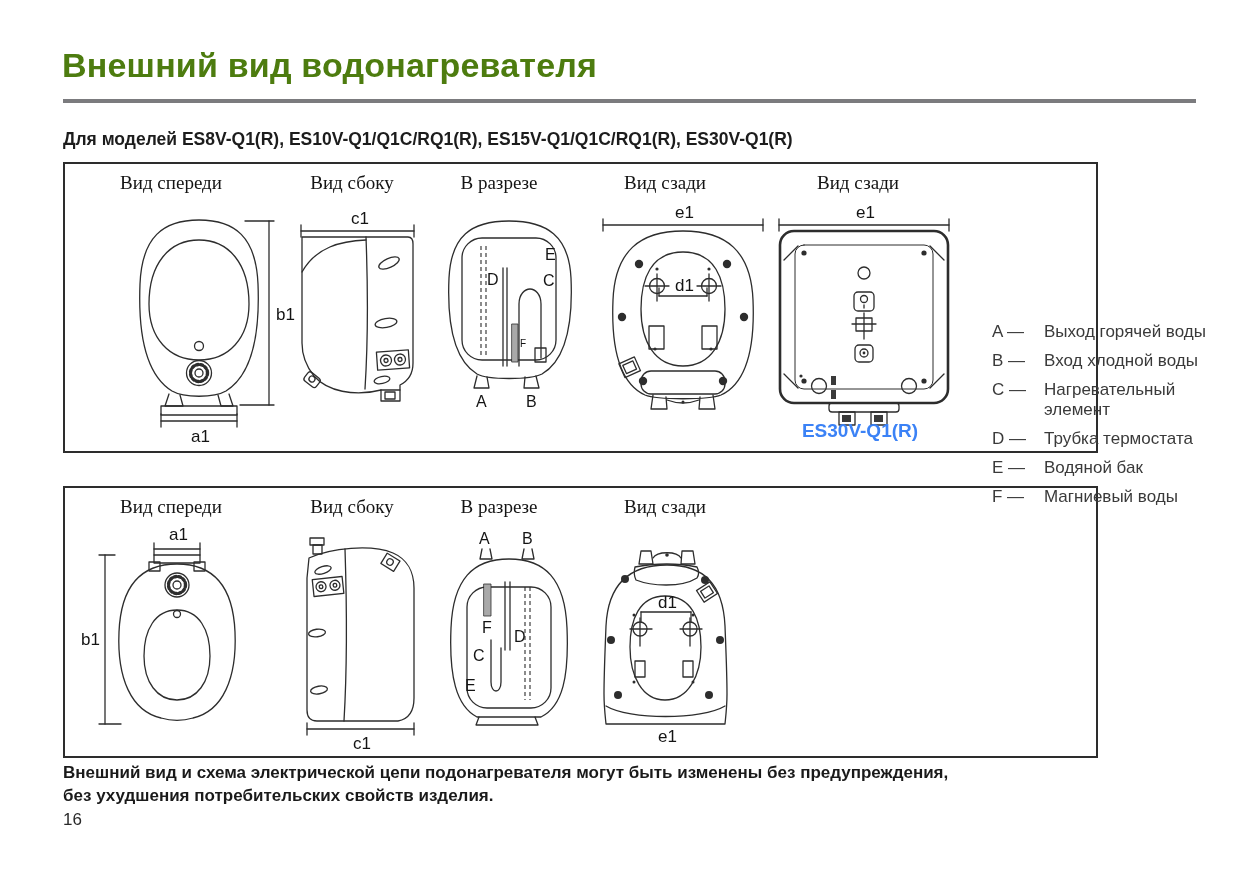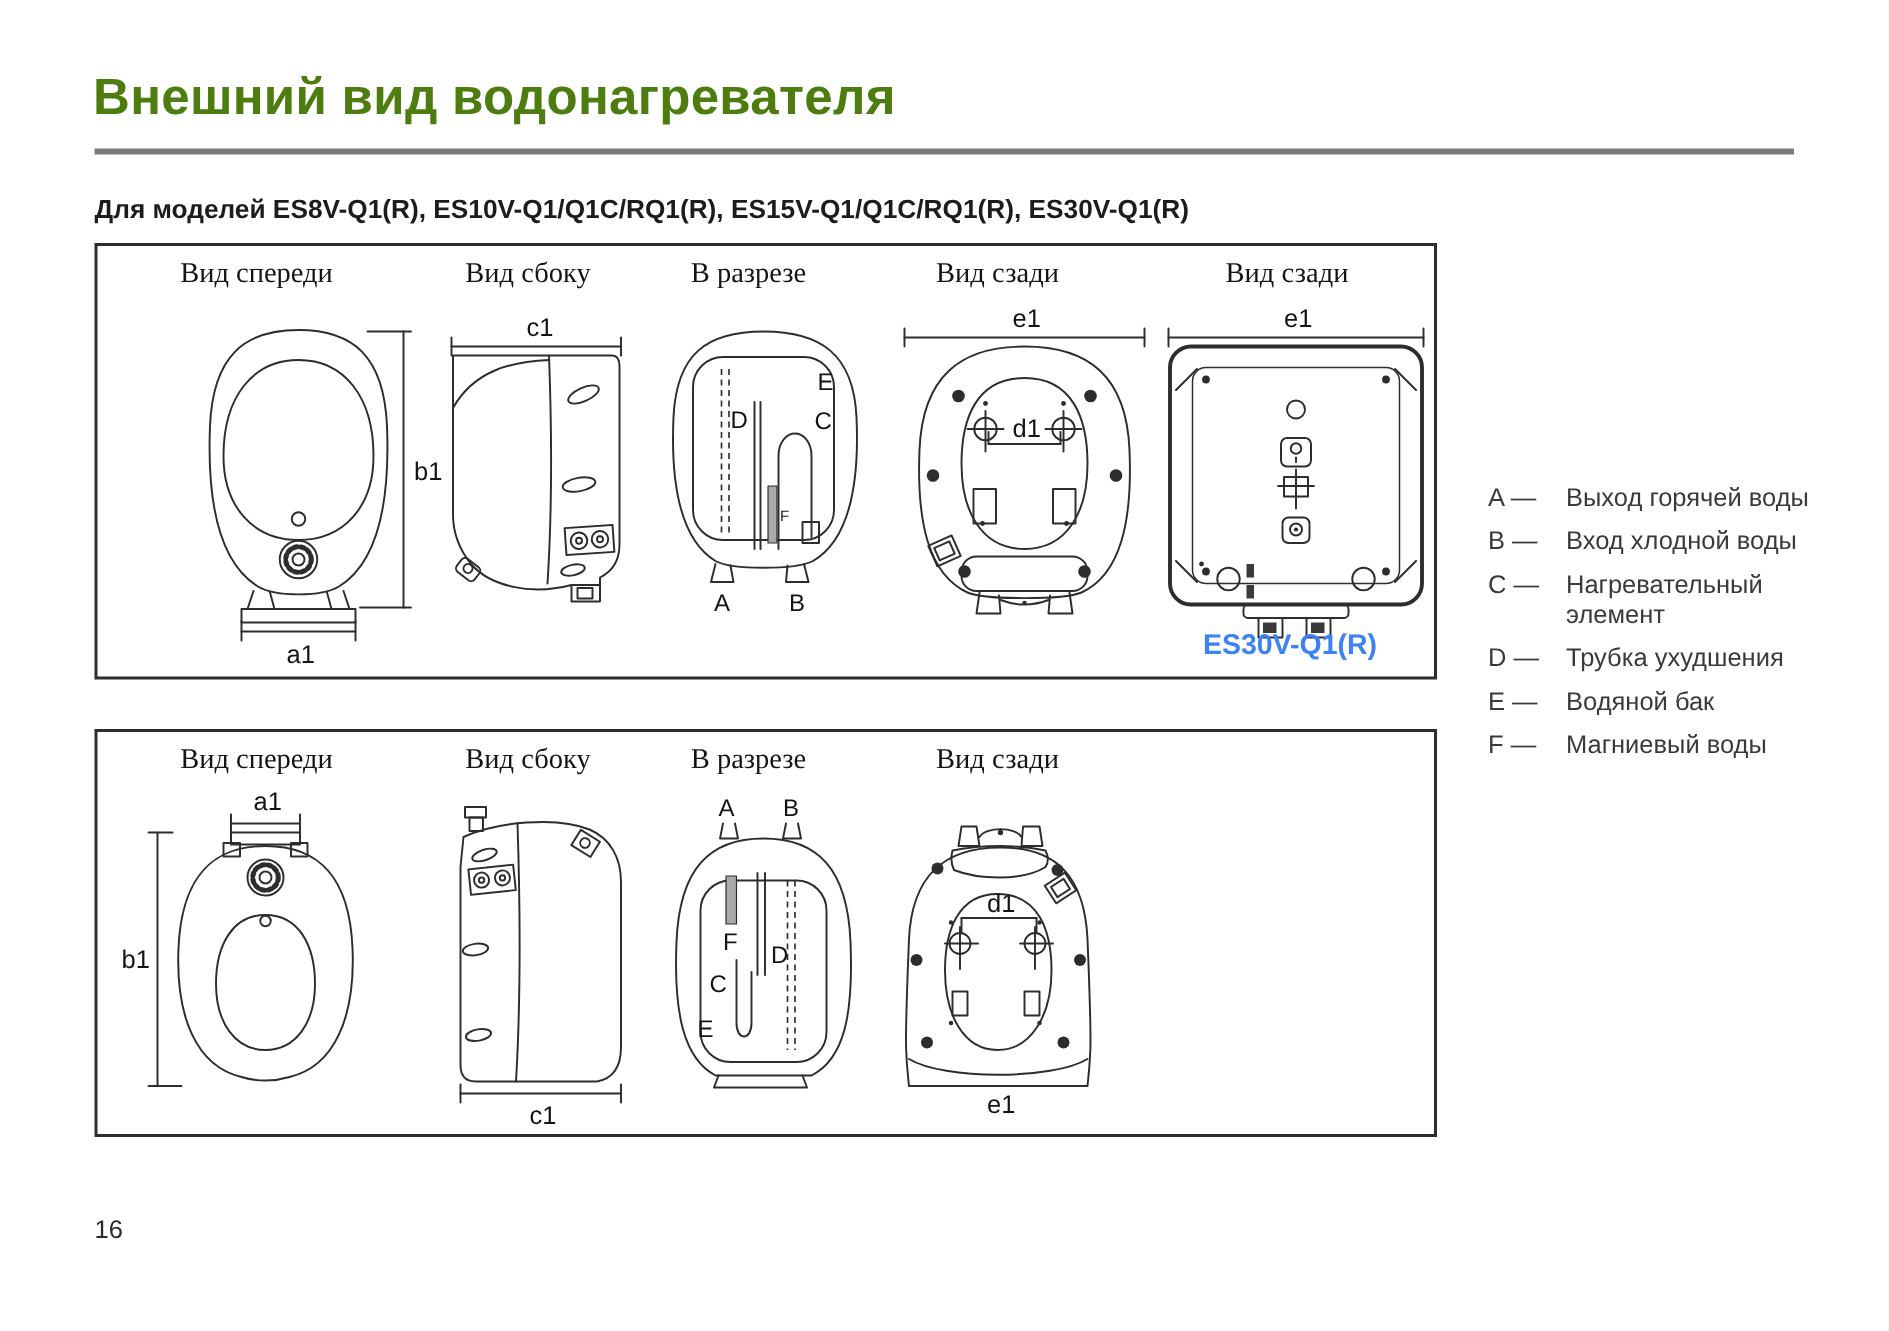--- a/index.html
+++ b/index.html
@@ -2,21 +2,21 @@
 <html><head>
 <meta charset="utf-8">
 <style>
   html,body{margin:0;padding:0;background:#fff;}
   .page{position:relative;width:1259px;height:887px;background:#fff;outline:1px solid #d8d8d8;
         font-family:"Liberation Sans",sans-serif;color:#1c1c1c;overflow:hidden;}
   .abs{position:absolute;}
   .page-title{left:62px;top:46px;font-size:34px;font-weight:bold;letter-spacing:.2px;color:#4d7c0f;}
   .rule{left:63px;top:99px;width:1133px;height:4px;background:#7b7b7e;}
   .sec-heading{left:63px;font-size:17.5px;font-weight:bold;color:#1c1c1c;text-align:right;}
-  .diag-box{left:63px;width:895px;border:2px solid #2d2d2d;box-sizing:border-box;background:#fff;}
+  .diag-box{left:63px;width:1035px;border:2px solid #2d2d2d;box-sizing:border-box;background:#fff;}
   .view-title{position:absolute;top:8px;transform:translateX(-50%);
               font-family:"Liberation Serif",serif;font-size:19px;color:#141414;white-space:nowrap;}
   .model-label{position:absolute;left:700px;top:256px;width:190px;text-align:center;
                font-size:19px;font-weight:bold;color:#3b82f6;}
   .legend{left:992px;top:322px;width:238px;font-size:17px;color:#3a3a3a;}
   .legend-row{display:flex;line-height:20px;margin-bottom:9px;}
   .legend-key{width:52px;flex:0 0 52px;white-space:nowrap;}
   .legend-text{flex:1;}
   .footer{left:63px;top:761px;width:1010px;font-size:17px;font-weight:bold;line-height:23px;color:#1a1a1a;}
   .page-num{left:63px;top:810px;font-size:17px;color:#2a2a2a;}
@@ -338,27 +338,31 @@
     <div class="legend-row">
       <span class="legend-key">B —</span>
       <span class="legend-text">Вход хлодной воды</span>
     </div>
     <div class="legend-row">
       <span class="legend-key">C —</span>
       <span class="legend-text" style="max-width:150px;">Нагревательный элемент</span>
     </div>
     <div class="legend-row">
       <span class="legend-key">D —</span>
-      <span class="legend-text">Трубка ухудшения</span>
+      <span class="legend-text">Трубка термостата</span>
     </div>
     <div class="legend-row">
       <span class="legend-key">E —</span>
       <span class="legend-text">Водяной бак</span>
     </div>
     <div class="legend-row">
       <span class="legend-key">F —</span>
       <span class="legend-text">Магниевый воды</span>
     </div>
   </div>
 
+  <div class="abs footer">
+    <div>Внешний вид и схема электрической цепи подонагревателя могут быть изменены без предупреждения,</div>
+    <div>без ухудшения потребительских свойств изделия.</div>
+  </div>
   <div class="abs page-num">16</div>
 
 </div>
 
 </body></html>

